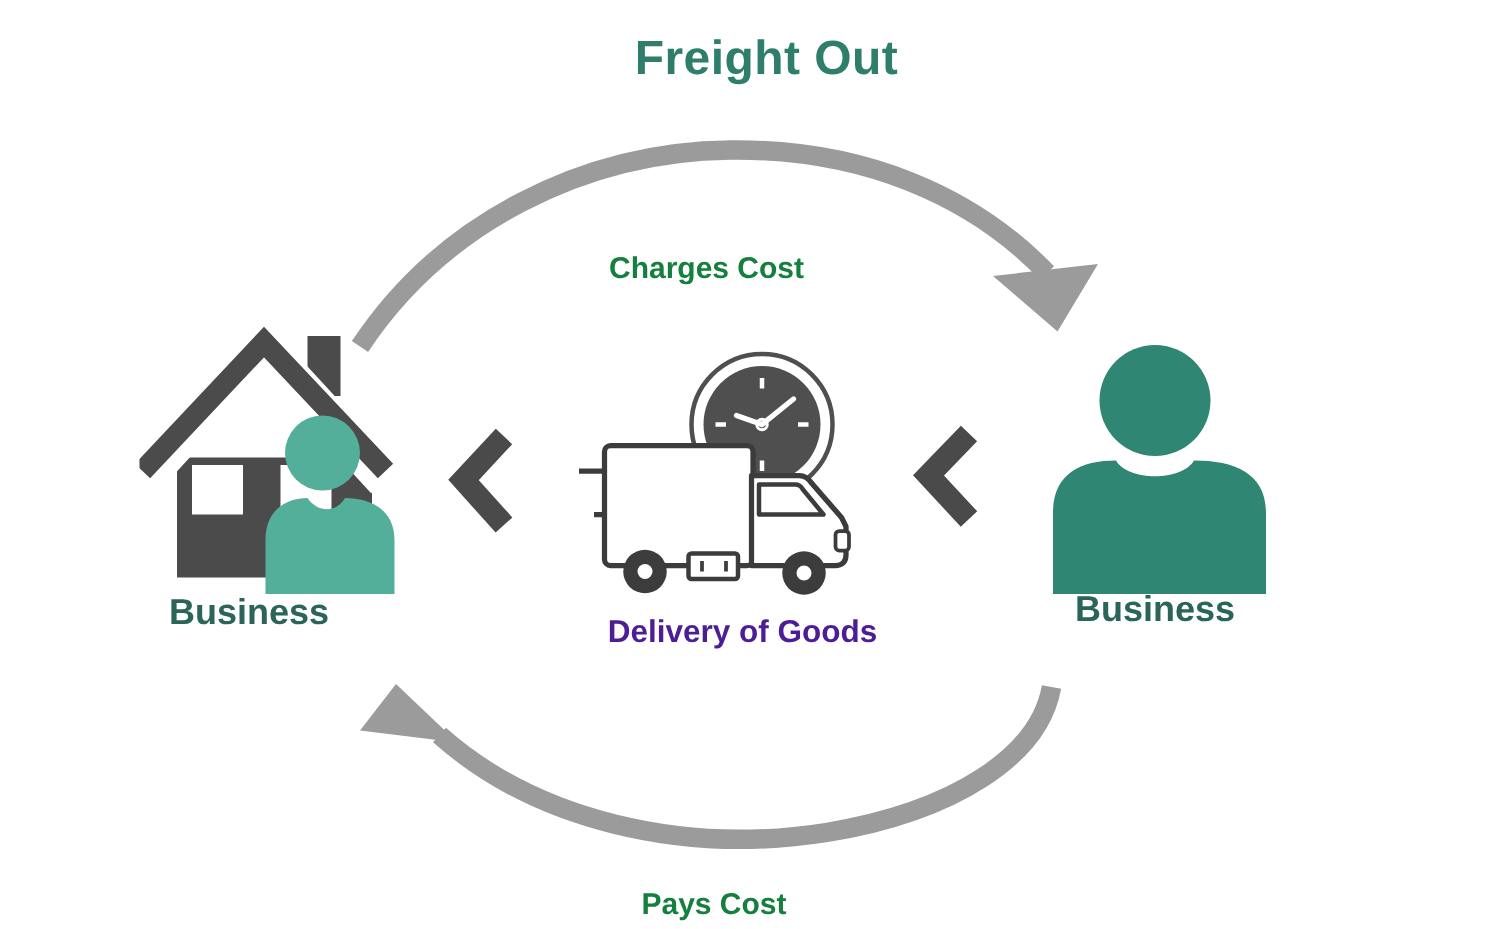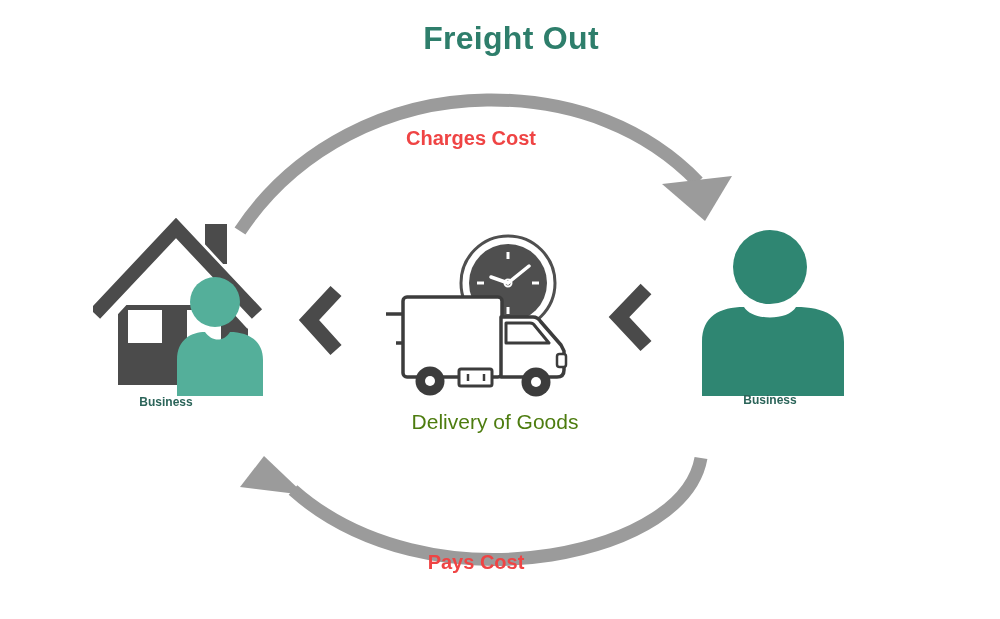--- a/index.html
+++ b/index.html
@@ -1,23 +1,23 @@
 <!DOCTYPE html>
 <html><head>
 <meta charset="utf-8">
 <style>
   html,body{margin:0;padding:0;background:#fff;}
   .stage{position:relative;width:1000px;height:619px;background:#fff;
          font-family:"Liberation Sans",sans-serif;overflow:hidden;padding-left:22px;}
   .abs{position:absolute;}
   .title{left:0;right:0;top:20px;text-align:center;font-size:32px;font-weight:700;
          color:#2E7E6B;letter-spacing:.3px;}
-  .cost-label{font-size:20px;font-weight:700;color:#ef4444;transform:translateX(-50%);white-space:nowrap;}
-  .node-label{font-size:12px;font-weight:700;color:#2B6459;transform:translateX(-50%);white-space:nowrap;}
-  .delivery-label{font-size:21px;font-weight:400;color:#4d7c0f;transform:translateX(-50%);white-space:nowrap;}
+  .cost-label{font-size:20px;font-weight:700;color:#15803d;transform:translateX(-50%);white-space:nowrap;margin-top:41px;}
+  .node-label{font-size:24px;font-weight:700;color:#2B6459;transform:translateX(-50%);white-space:nowrap;}
+  .delivery-label{font-size:21px;font-weight:700;color:#4c1d95;transform:translateX(-50%);white-space:nowrap;}
   svg{display:block;}
 </style>
 </head>
 <body>
 
 <div class="stage">
 
   <div class="title abs">Freight Out</div>
 
   <svg class="abs" style="left:0;top:0" width="1000" height="619" viewBox="0 0 1000 619">

